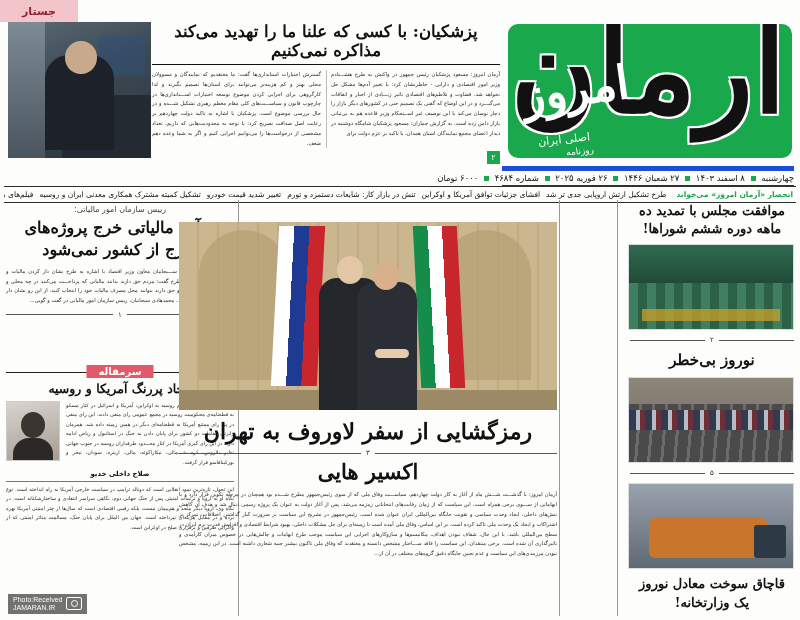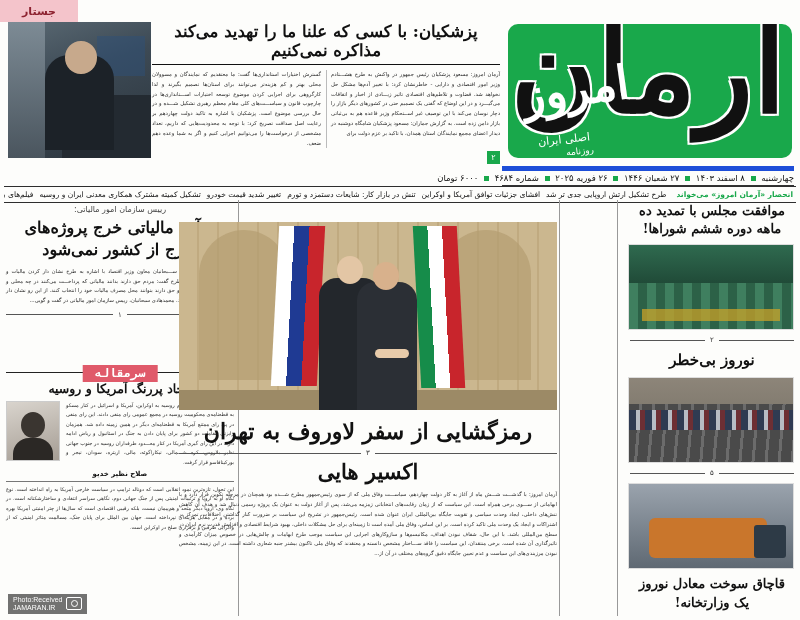--- a/index.html
+++ b/index.html
@@ -111,22 +111,22 @@
     color:#111;font-family:"DejaVu Serif","Liberation Serif",serif;
   }
   .body-sm{font-size:5.2px;line-height:1.85;text-align:justify;color:#2a2a2a;margin:7px 0 0;}
   .rule-num{display:flex;align-items:center;gap:5px;margin-top:5px;color:#333;font-size:7px;}
   .rule-num:before,.rule-num:after{content:"";flex:1;height:1px;background:#555;}
 
   
   .editorial{position:absolute;top:372px;left:6px;width:228px;border-top:1px solid #222;padding-top:8px;}
   .ed-label{
     position:absolute;top:-8px;left:50%;transform:translateX(-50%);
-    background:#e05a6a;color:#fff;font-size:12px;font-weight:bold;
-    padding:1px 12px;white-space:nowrap;font-family:Liberation Mono, monospace;
+    background:#e05a6a;color:#fff;font-size:10px;font-weight:bold;
+    padding:1px 12px;white-space:nowrap;
   }
   .ed-title{font-size:12.5px;font-weight:bold;text-align:center;color:#111;margin-bottom:5px;
     font-family:"DejaVu Serif","Liberation Serif",serif;}
   .ed-body{font-size:5.1px;line-height:1.85;text-align:justify;color:#2a2a2a;}
   .ed-photo{
     float:left;width:52px;height:58px;margin:0 6px 3px 0;
     background:linear-gradient(165deg,#d9d4cd,#a59d94);position:relative;overflow:hidden;border:1px solid #ccc;
   }
   .ed-photo .h{position:absolute;top:10px;left:14px;width:24px;height:26px;border-radius:50%;background:#3a3530;}
   .ed-photo .b{position:absolute;bottom:0;left:6px;width:40px;height:22px;border-radius:16px 16px 0 0;background:#2b2825;}
@@ -275,21 +275,21 @@
   <div class="editorial">
     <div class="ed-label">سرمقاله</div>
     <div class="ed-title">اتحاد پررنگ آمریکا و روسیه</div>
     <div>
       <div class="ed-photo">
         <div class="h"></div>
         <div class="b"></div>
       </div>
       <div class="ed-body">در سومین ســـالروز تهاجم روسیه به اوکراین، آمریکا و اسرائیل در کنار مسکو به قطعنامه‌ی محکومیت روسیه در مجمع عمومی رای منفی دادند. این رای منفی در پی رای ممتنع آمریکا به قطعنامه‌ای دیگر در همین زمینه داده شد. همزمان رایزنی مقامات دو کشور برای پایان دادن به جنگ در استانبول و ریاض ادامه دارد. در این رای گیری آمریکا در کنار معـــدود طرفداران روسیه در جنوب جهانی نظیر بلاروس، کره شـــمالی، نیکاراگوئه، مالی، اریتره، سودان، نیجر و بورکینافاسو قرار گرفت.</div>
     </div>
-    <div class="ed-author">صلاح نظیر خدیو</div>
+    <div class="ed-author">صلاح داخلی خدیو</div>
     <div class="ed-body">این تحول، تازه‌ترین نمود انقلابی است که دونالد ترامپ در سیاست خارجی آمریکا به راه انداخته است. نوع نگاه او به اروپا و ترتیبات امنیتی پس از جنگ جهانی دوم، نگاهی سراسر انتقادی و ساختارشکنانه است. در نگاه وی، اروپا دیگر متحد و هم‌پیمان نیست، بلکه رقیبی اقتصادی است که سال‌ها از چتر امنیتی آمریکا بهره برده و در مقابل هزینه‌ای نپرداخته است. جهان بین الملل برای پایان جنگ، مسالمت متاثر امنیتی که از واگرایی طرفین و برقراری صلح در اوکراین است.</div>
   </div>
 
   <div class="credit">
     <span class="cam"></span>
     <span class="txt">
       <span>Photo:Received</span><br>
       <span>JAMARAN.IR</span>
     </span>
   </div>

